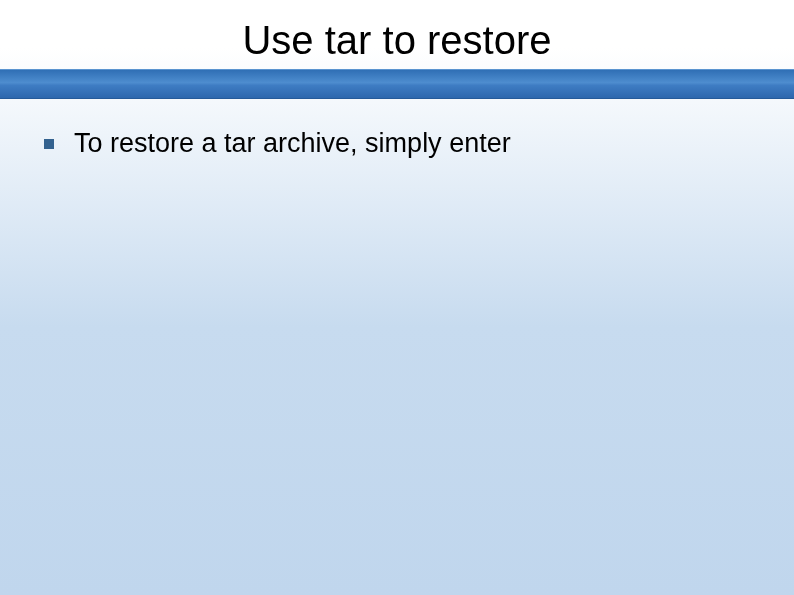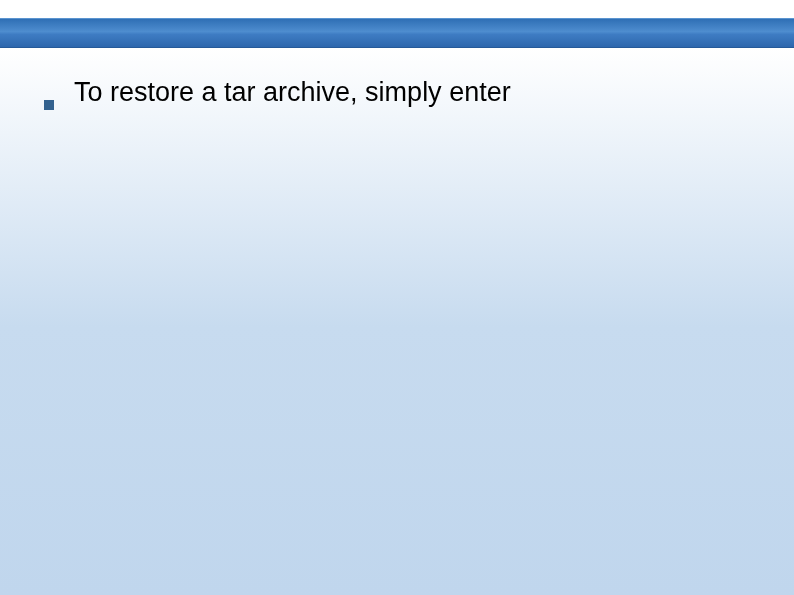--- a/index.html
+++ b/index.html
@@ -25,41 +25,42 @@
     height: 30px;
     background: linear-gradient(to bottom, #2f6fb5 0%, #4e8dcf 45%, #3e7cc3 55%, #2d67ad 100%);
     border-top: 1px solid #5a94d0;
     border-bottom: 1px solid #255a99;
   }
   .content {
     padding: 28px 44px 0 44px;
   }
   .bullet-item {
     display: flex;
-    align-items: flex-end;
+    align-items: flex-start;
     margin-bottom: 24px;
   }
   .bullet-marker {
     width: 10px;
     height: 10px;
     background: #33628f;
     margin-top: 12px;
     margin-right: 20px;
     flex-shrink: 0;
   }
   .bullet-text {
     font-size: 27px;
     color: #000;
     line-height: 1.25;
   }
 </style>
 </head>
 <body>
 
 <div class="title-band">
+  <div class="title-text">Use tar to restore</div>
   <div class="blue-bar"></div>
 </div>
 
 <div class="content">
   <div class="bullet-item">
     <div class="bullet-marker"></div>
     <div class="bullet-text">To restore a tar archive, simply enter</div>
   </div>
 </div>
 

